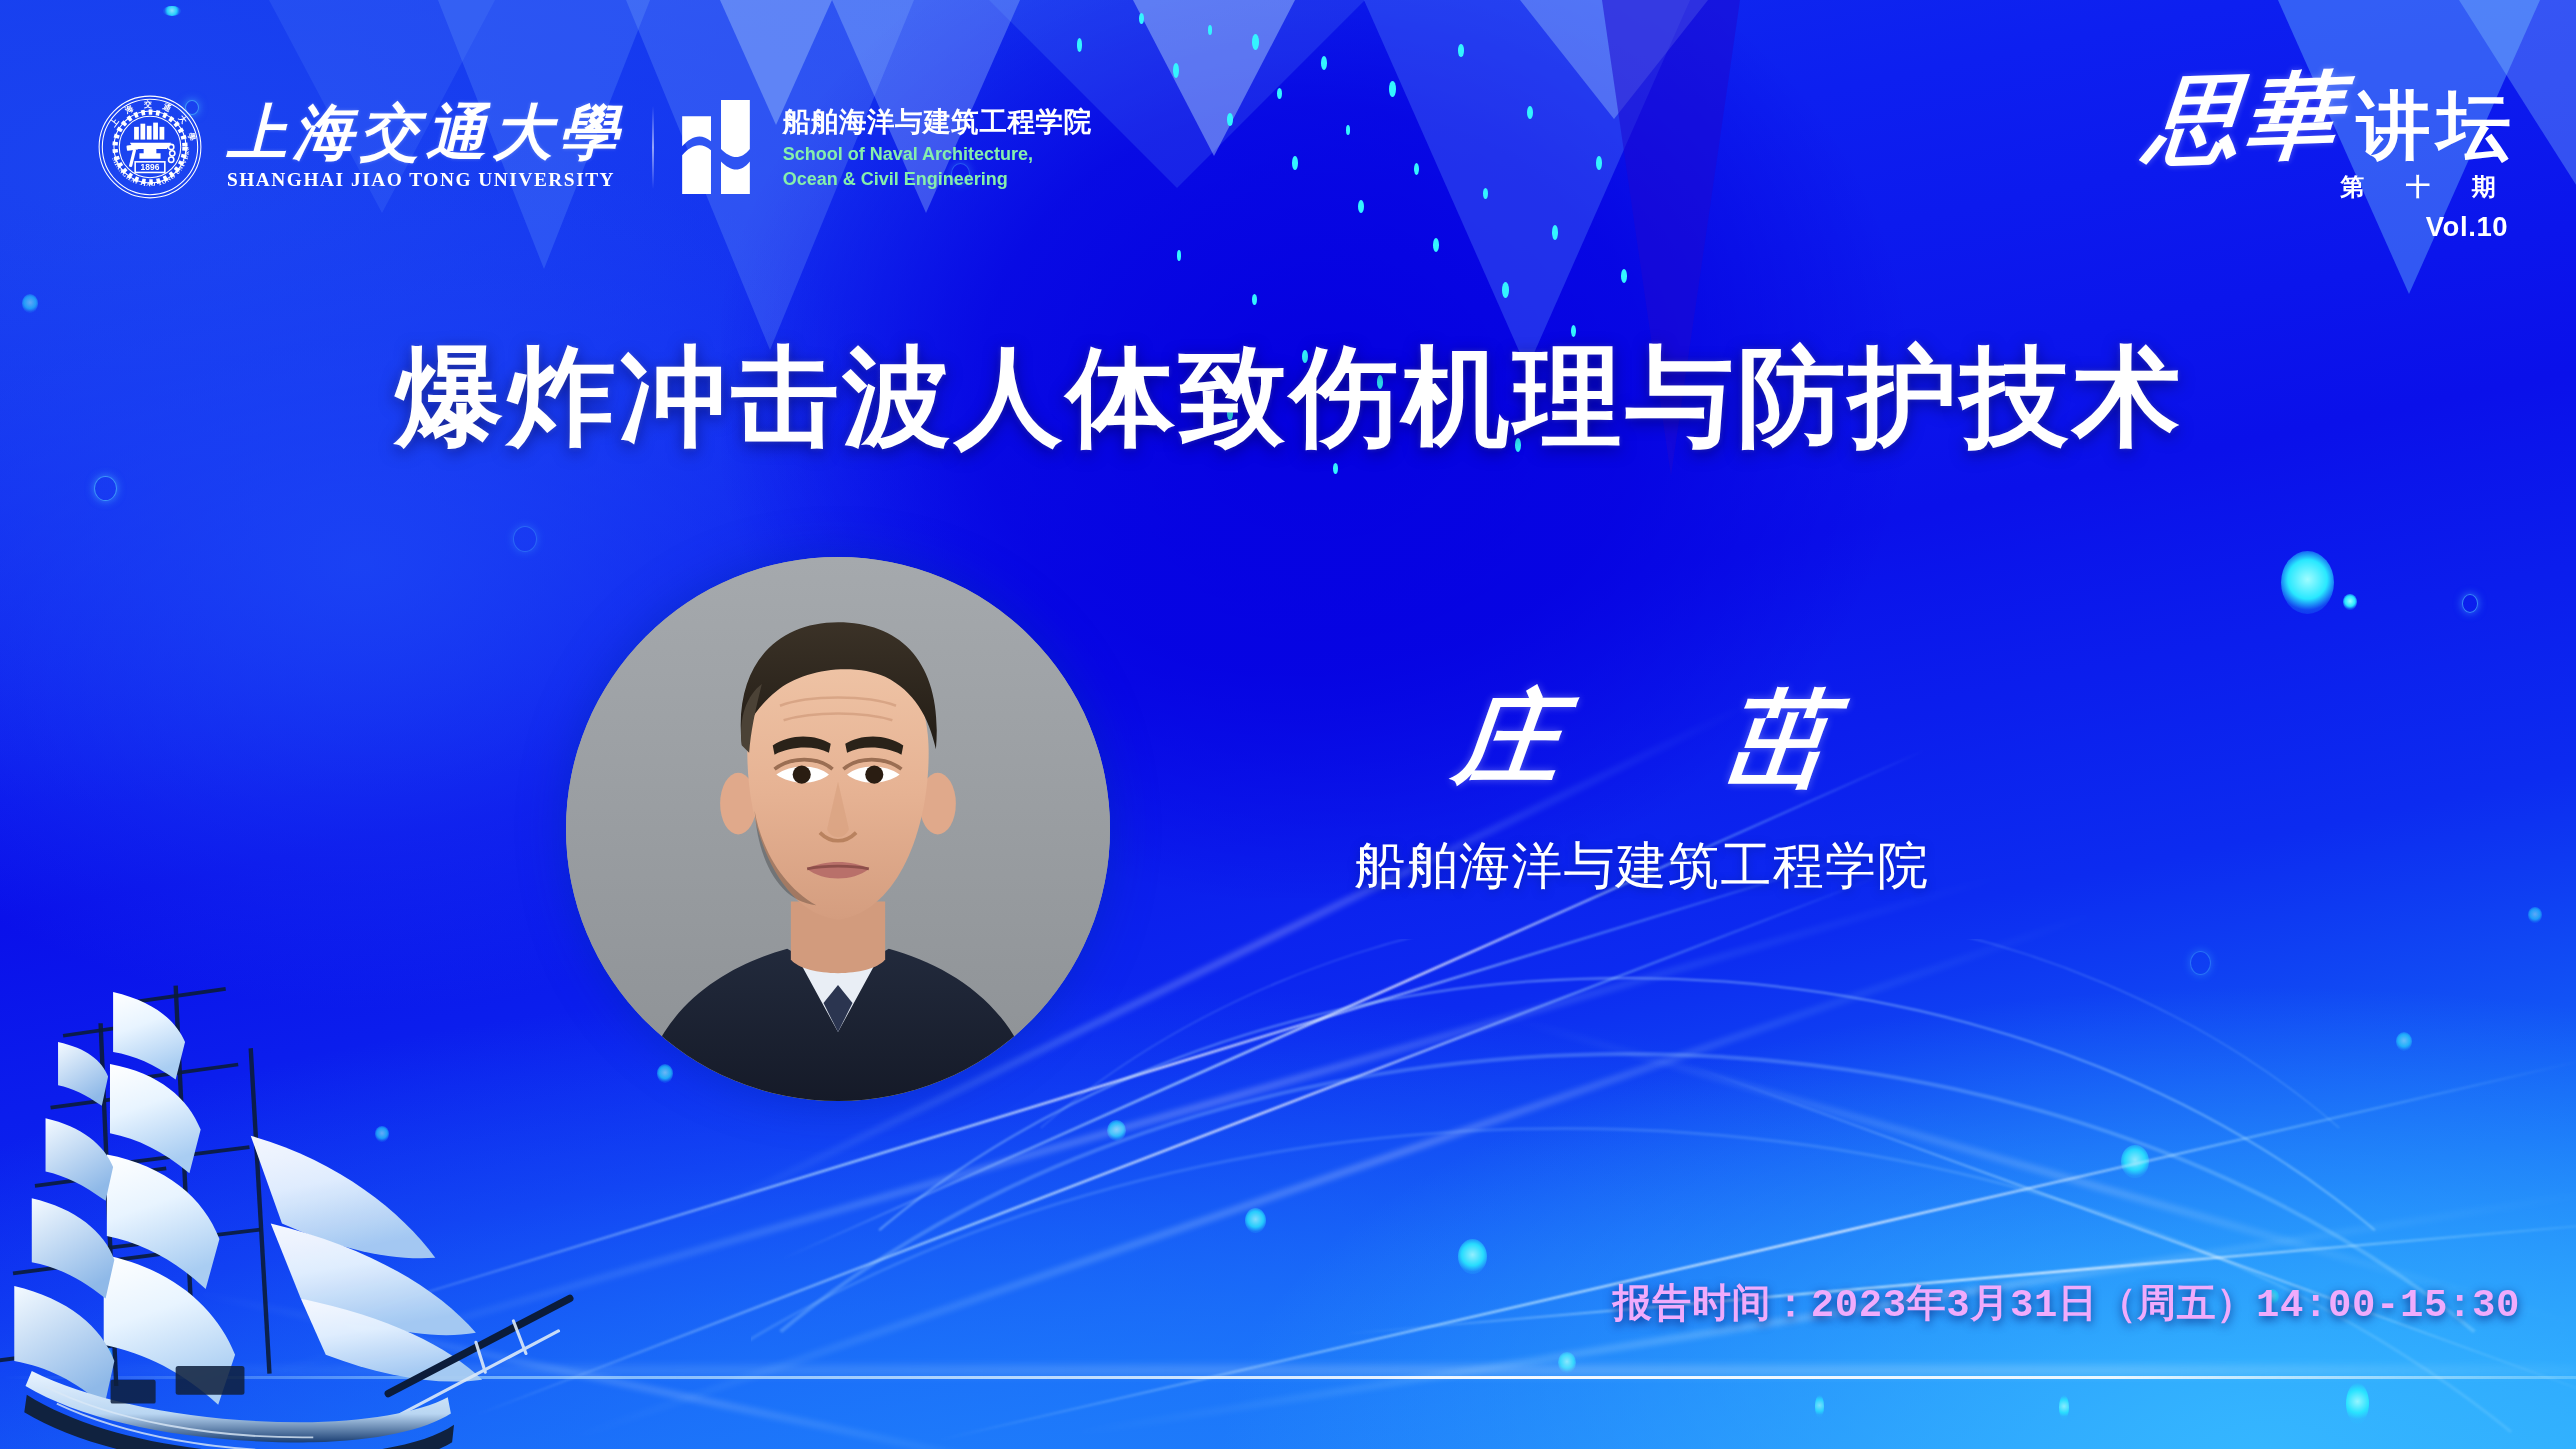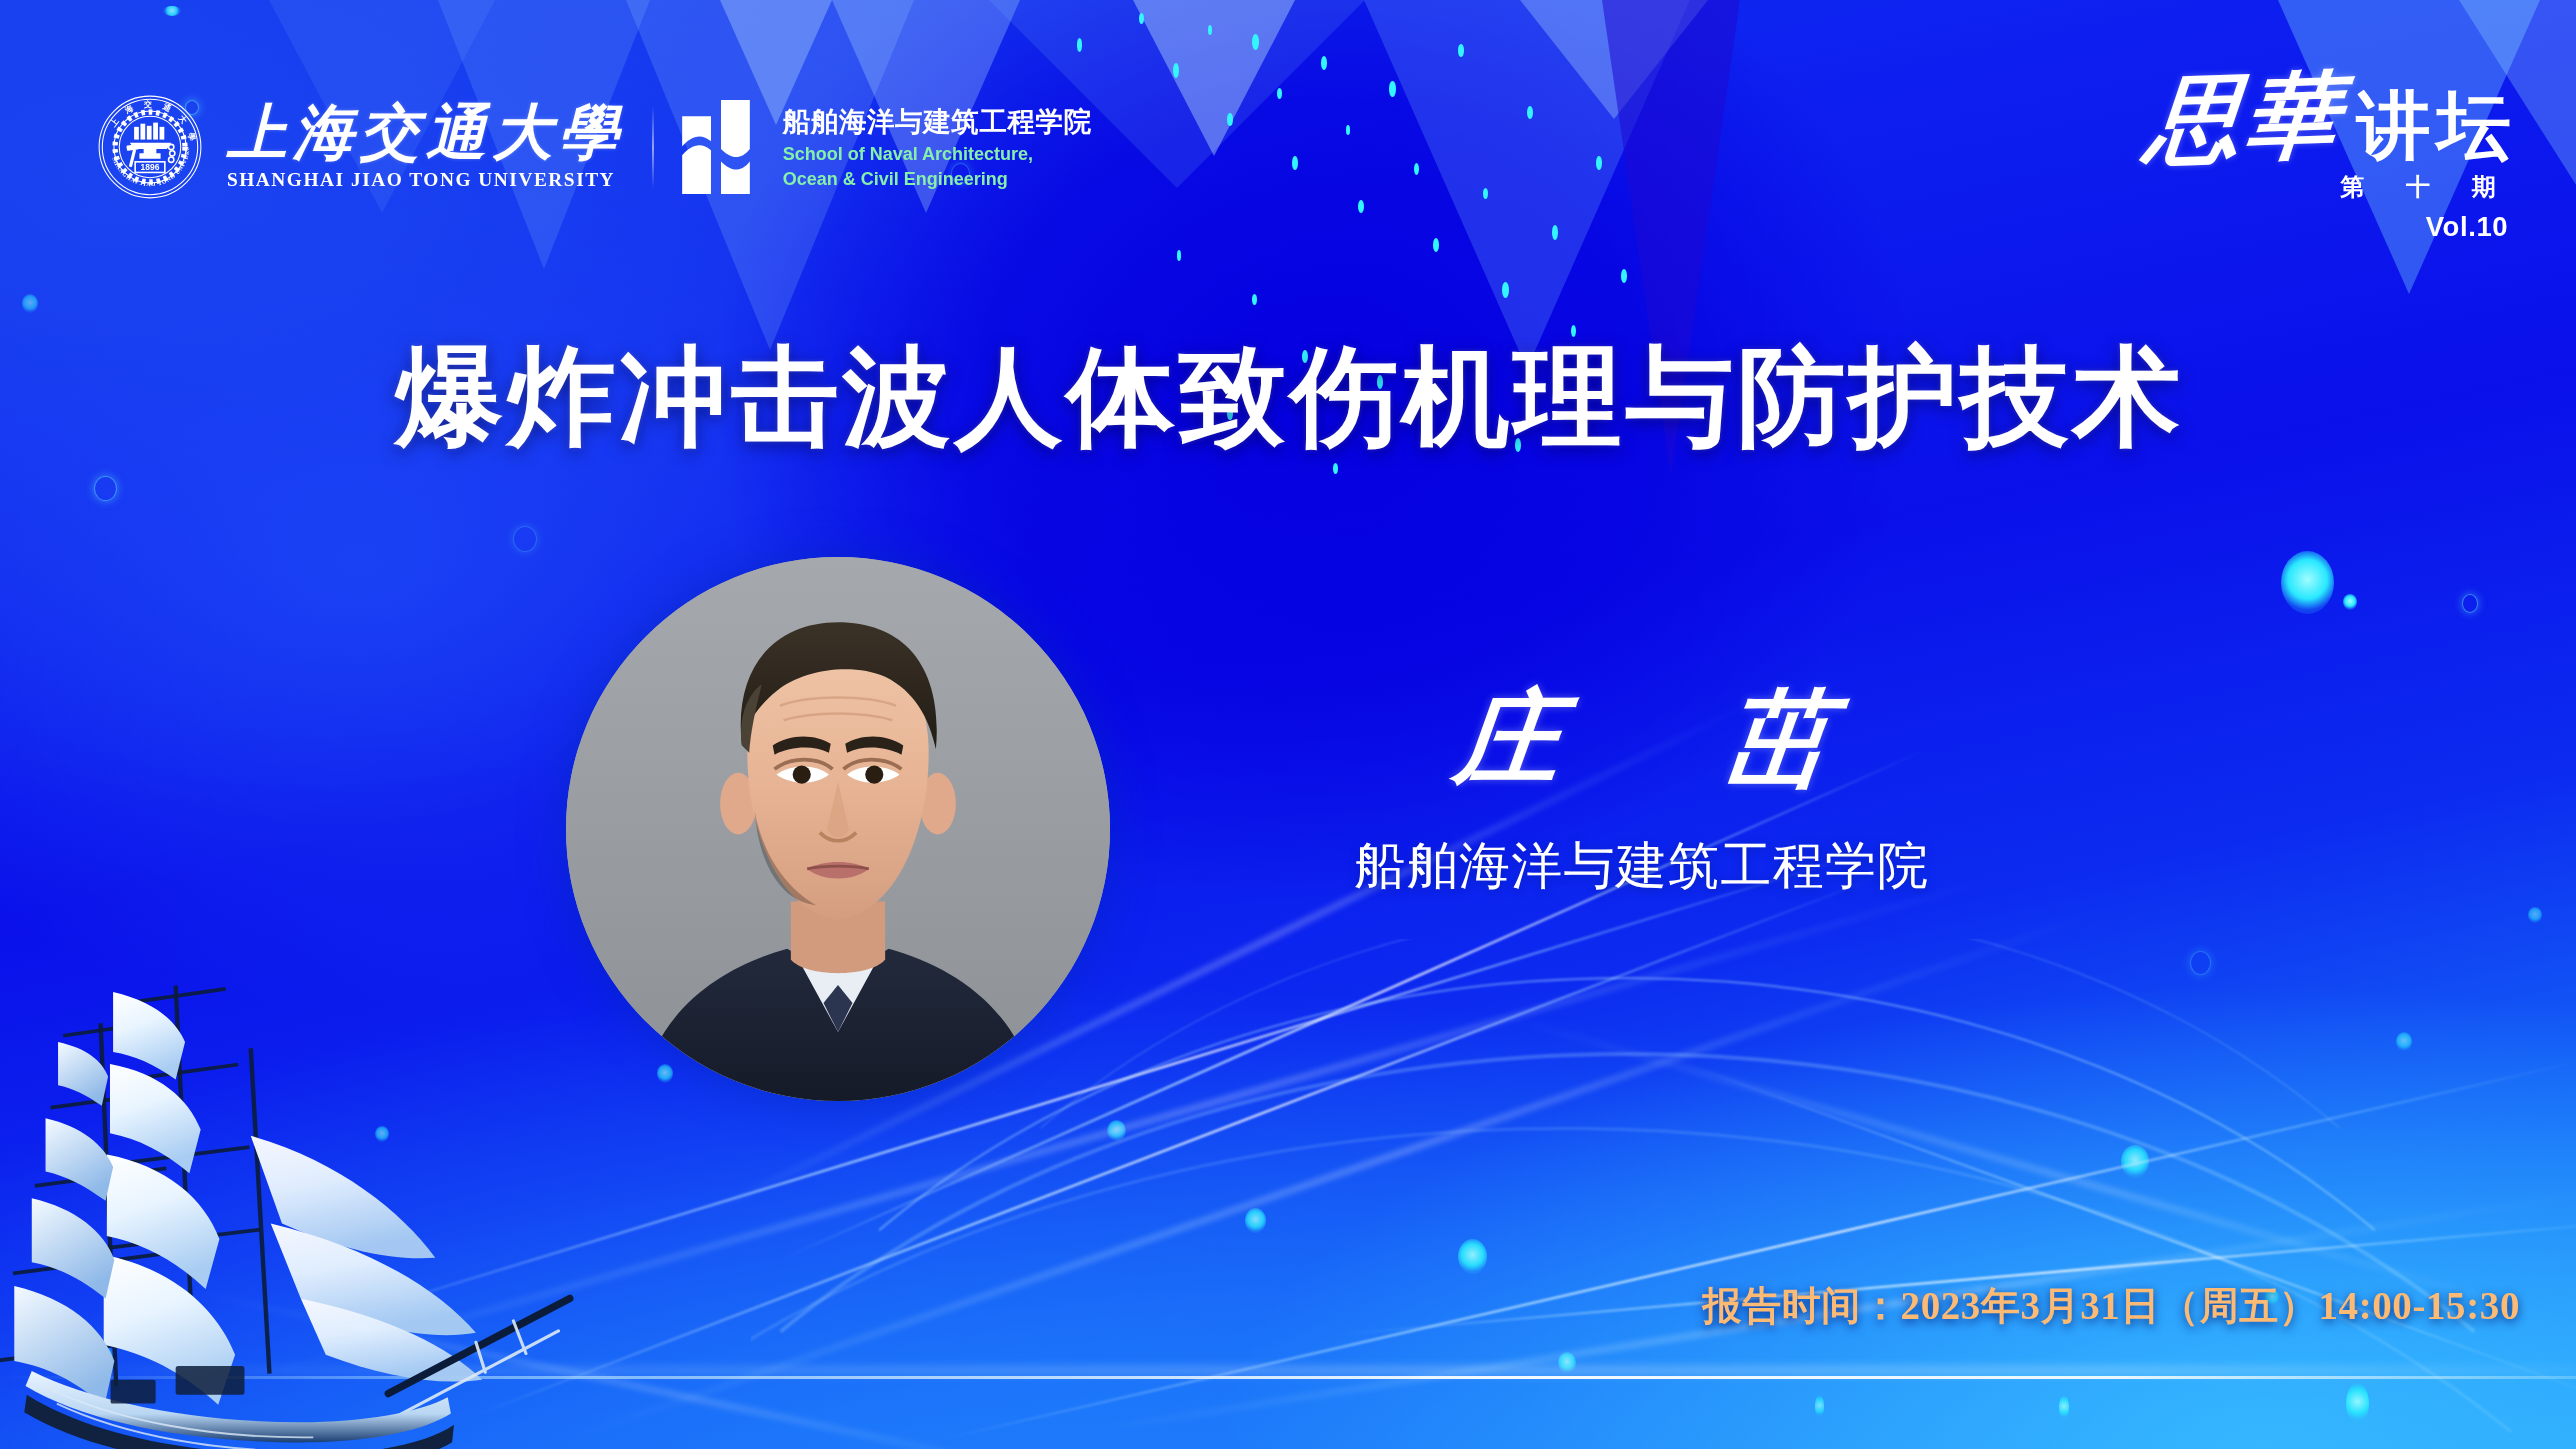--- a/index.html
+++ b/index.html
@@ -165,23 +165,23 @@
     font-family:"Liberation Sans","DejaVu Sans",sans-serif;
     font-size:51px; font-weight:500; letter-spacing:1.3px;
     text-shadow:0 1.9px 8.8px rgba(0,30,140,.5);
   }
 
   
   .info{
     position:absolute; right:56px; bottom:113px; text-align:left;
   }
   .info-line{
-    color:#fdba74; font-size:39px; font-weight:700; letter-spacing:0.6px;
+    color:#f0abfc; font-size:39px; font-weight:700; letter-spacing:0.6px;
     line-height:1.55; white-space:nowrap;
-    font-family:Liberation Serif, serif;
+    font-family:Liberation Mono, monospace;
     text-shadow:0 2.5px 10px rgba(0,20,110,.75);
   }
 
   
   .ship{ position:absolute; left:-12.5px; bottom:-6.3px; width:613px; height:507px; }
   .ship svg{ width:100%; height:100%; display:block; }
 </style>
 </head>
 <body>
 

